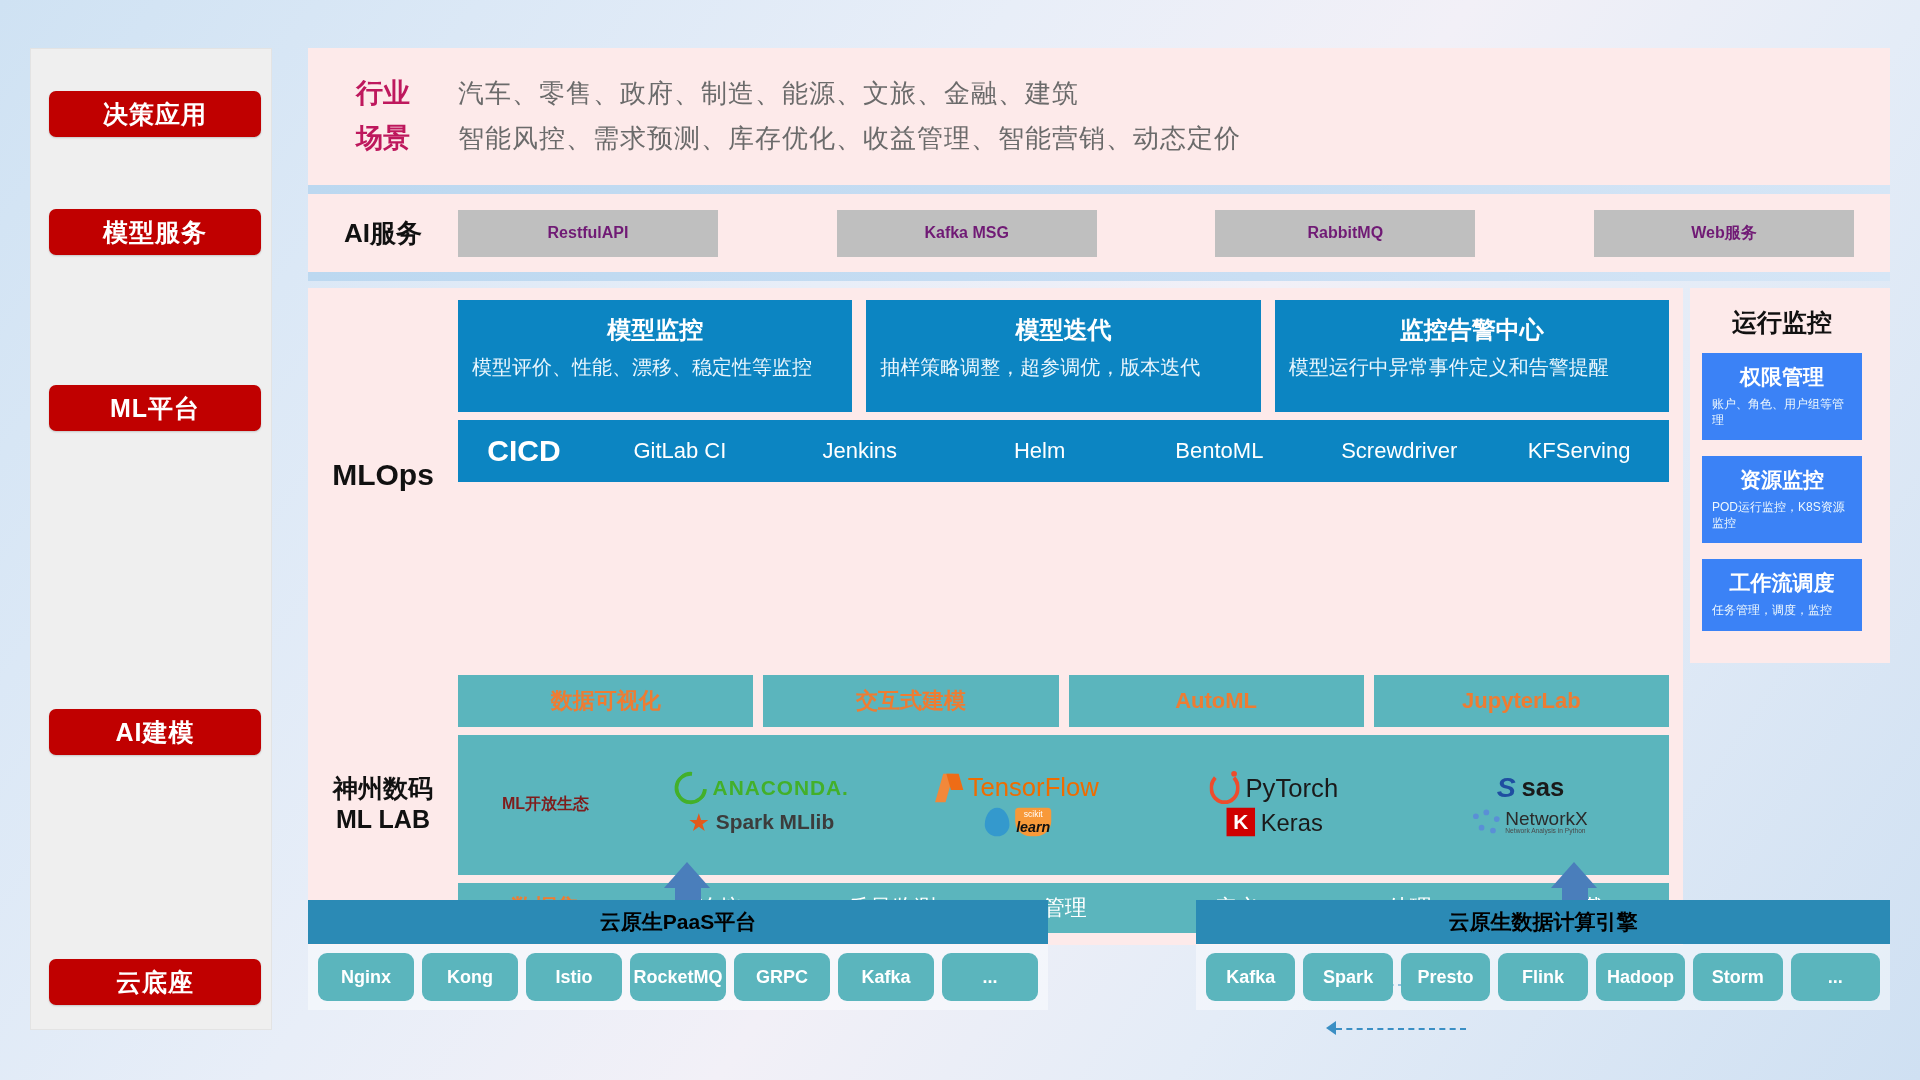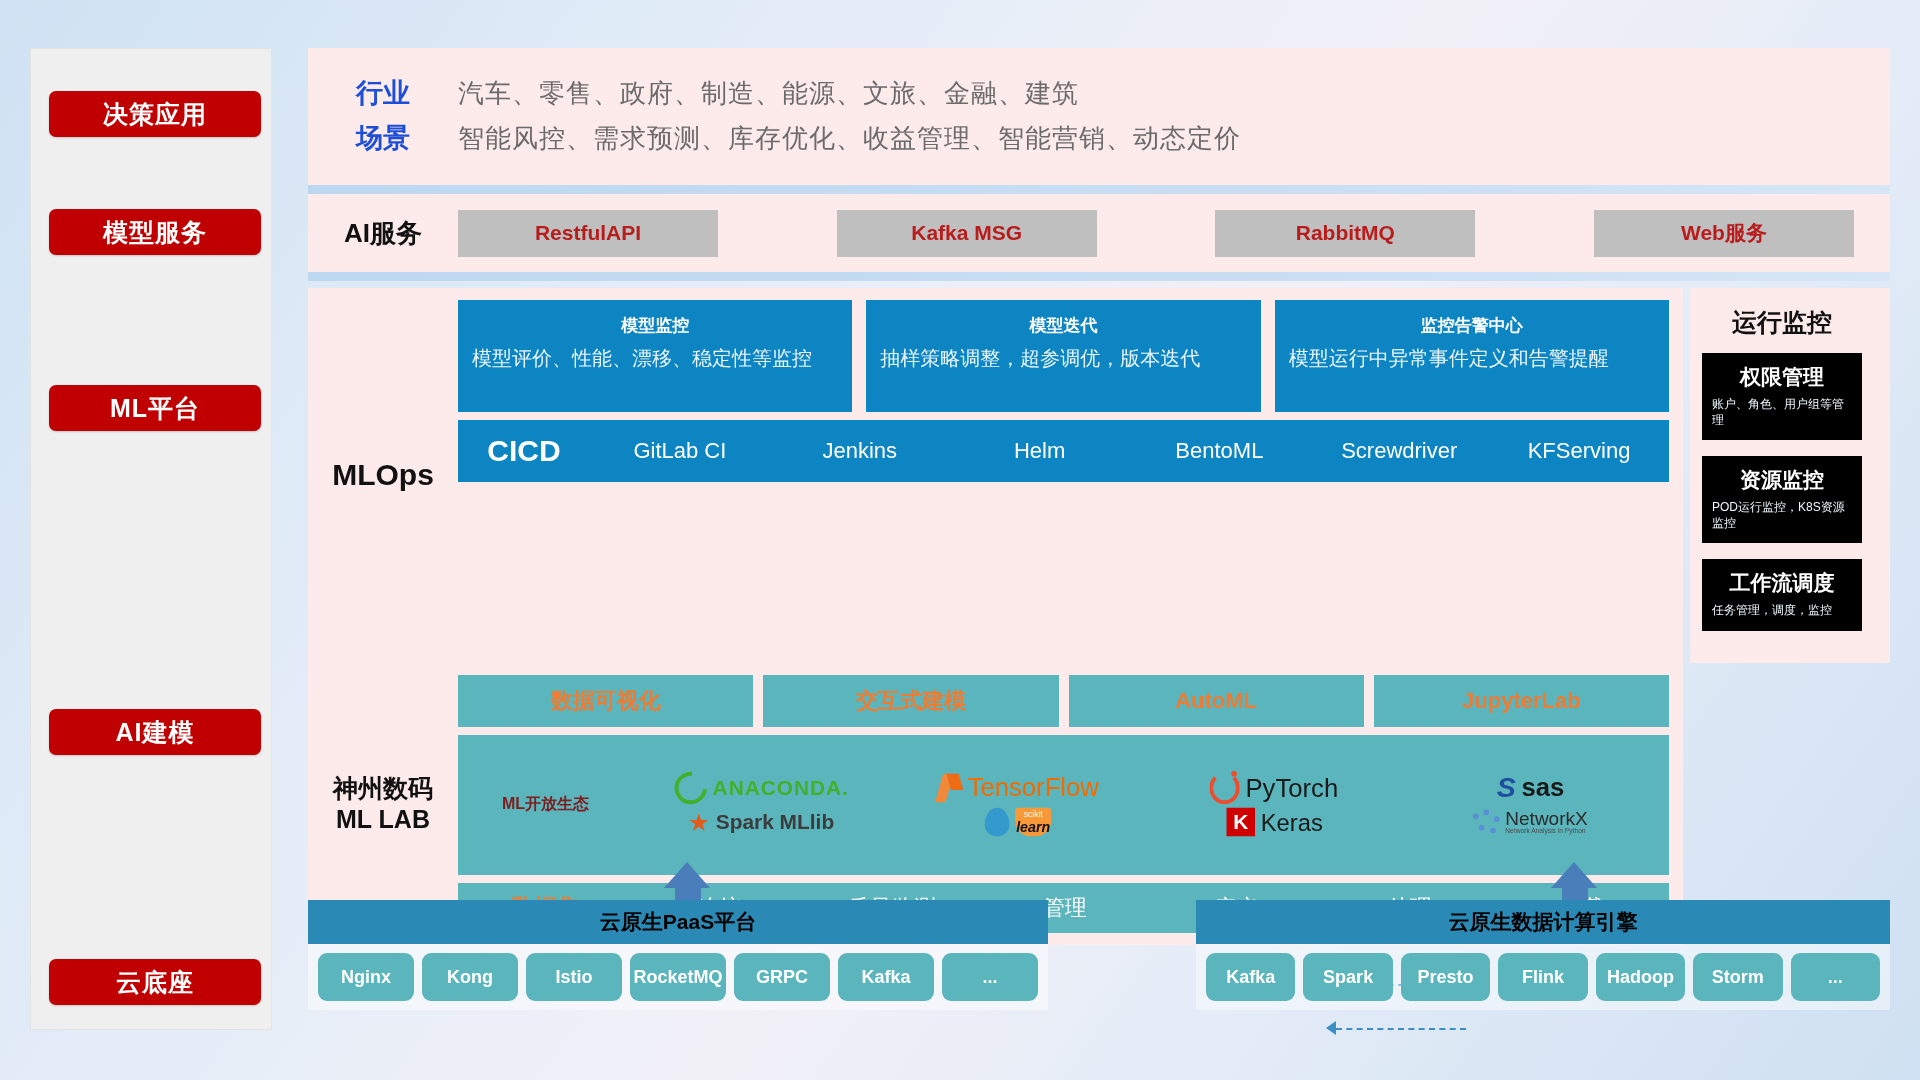--- a/index.html
+++ b/index.html
@@ -27,61 +27,61 @@
 
   
   .main{position:absolute;left:308px;top:48px;width:1582px;}
 
   .band{background:#fdeaea;position:relative;}
   .divider{height:9px;background:linear-gradient(90deg,#bcd8f0,#c9def3 60%,#d6e6f6);}
 
   
   .b1{padding:18px 0 20px 0;}
   .kv{display:flex;align-items:center;margin:9px 0;}
-  .kv .k{width:150px;text-align:center;font-size:27px;font-weight:bold;color:#1d4ed8;flex:none;}
+  .kv .k{width:150px;text-align:center;font-size:27px;font-weight:bold;color:#be185d;flex:none;}
   .kv .v{font-size:26px;color:#6b6b6b;letter-spacing:1px;}
 
   
   .b2{display:flex;align-items:center;height:78px;}
   .b2 .k{width:150px;text-align:center;font-size:26px;font-weight:bold;color:#111;flex:none;}
   .svc-row{display:flex;gap:0;flex:1;justify-content:space-between;padding-right:36px;}
   .svc{
-    width:260px;height:47px;background:#bfbfbf;color:#b91c1c;
+    width:260px;height:47px;background:#bfbfbf;color:#701a75;
     display:flex;align-items:center;justify-content:center;
-    font-size:21px;font-weight:bold;
+    font-size:16px;font-weight:bold;
   }
 
   
   .b3wrap{display:flex;gap:7px;margin-top:7px;}
   .b3{background:#fdeaea;flex:1;display:flex;align-items:stretch;padding:12px 0 12px 0;}
   .b3 .k{width:150px;display:flex;align-items:center;justify-content:center;
         font-size:30px;font-weight:bold;color:#111;flex:none;}
   .b3 .cols{flex:1;padding-right:14px;}
   .mlops-top{display:flex;gap:14px;}
   .mlops-card{
     flex:1;background:#0c85c2;color:#fff;padding:10px 14px 12px 14px;height:112px;box-sizing:border-box;
     overflow:hidden;
   }
-  .mlops-card h4{margin:4px 0 8px 0;font-size:17px;font-weight:bold;text-align:center;}
+  .mlops-card h4{margin:4px 0 8px 0;font-size:24px;font-weight:bold;text-align:center;}
   .mlops-card p{margin:0;font-size:20px;line-height:1.35;color:#eaf6fd;}
   .cicd{
     margin-top:8px;background:#0c85c2;height:62px;display:flex;align-items:center;
     overflow:hidden;color:#fff;
   }
   .cicd .lead{width:132px;text-align:center;font-size:30px;font-weight:bold;flex:none;}
   .cicd .items{flex:1;display:flex;}
   .cicd .items span{flex:1;text-align:center;font-size:22px;line-height:1.0;word-break:break-all;}
 
   
   .monitor{
     width:200px;background:#fdeaea;padding:14px 28px 16px 12px;box-sizing:border-box;
     display:flex;flex-direction:column;
   }
   .monitor h3{margin:4px 0 14px 0;text-align:center;font-size:25px;font-weight:bold;color:#111;}
-  .mon-card{background:#000000;color:#fff;padding:8px 10px 12px 10px;margin-bottom:16px;}
+  .mon-card{background:#3b82f6;color:#fff;padding:8px 10px 12px 10px;margin-bottom:16px;}
   .mon-card h5{margin:2px 0 6px 0;text-align:center;font-size:21px;font-weight:bold;}
   .mon-card p{margin:0;font-size:12px;line-height:1.3;color:#eef8fd;}
 
   
   .b4wrap{display:flex;gap:7px;margin-top:7px;}
   .b4{background:#fdeaea;flex:1;display:flex;align-items:stretch;padding:12px 0 12px 0;}
   .b4 .k{width:150px;display:flex;flex-direction:column;align-items:center;justify-content:center;
          font-size:25px;font-weight:bold;color:#111;flex:none;line-height:1.25;text-align:center;}
   .b4 .cols{flex:1;padding-right:14px;}
   .tabs{display:flex;gap:10px;text-align:right;}

